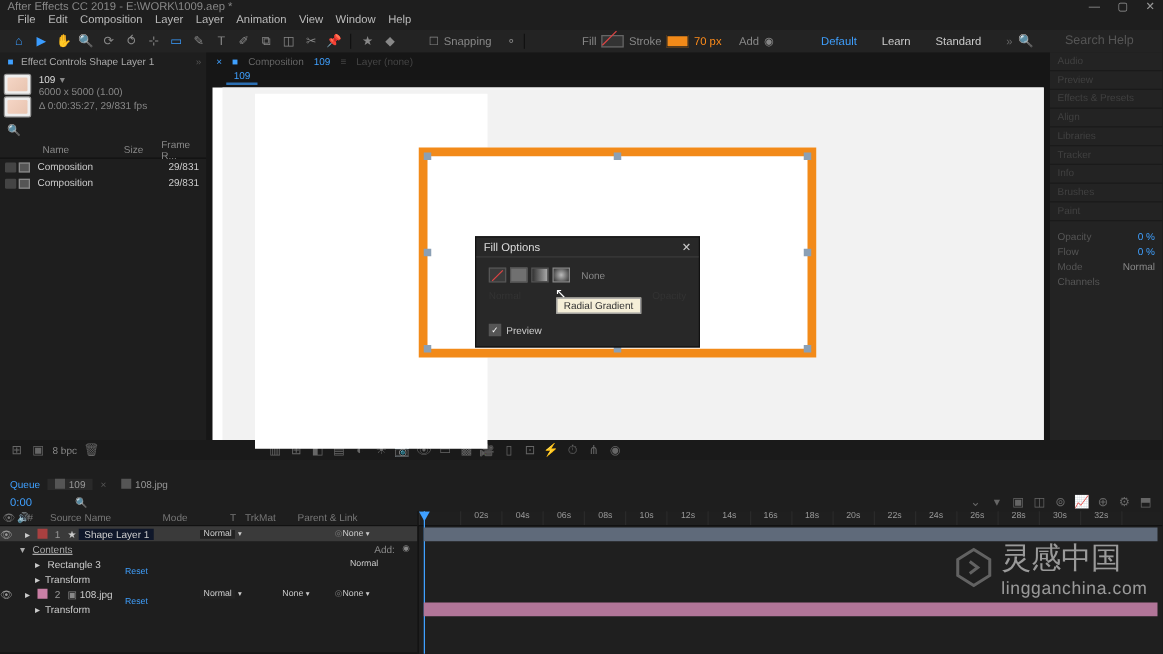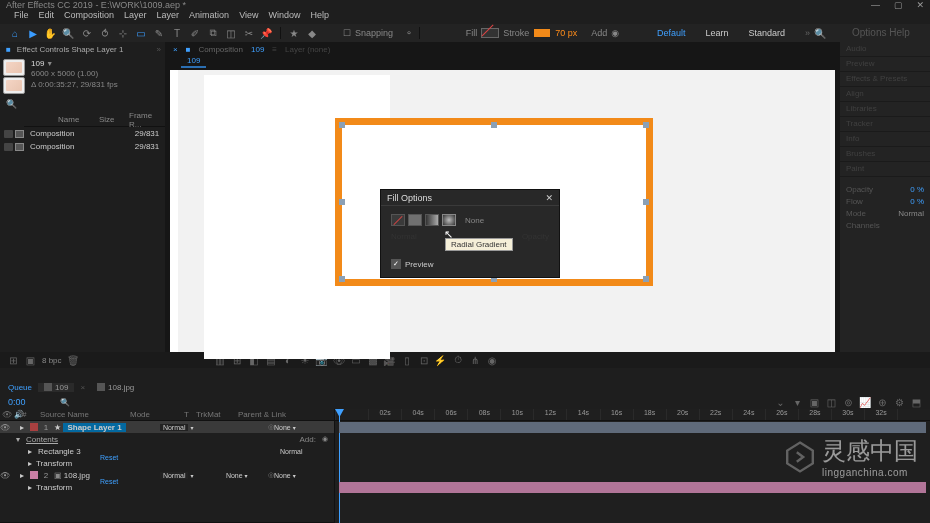--- a/index.html
+++ b/index.html
@@ -34,21 +34,21 @@
 .panel-tabs .tab { padding: 0 6px; color: #aaa; }
 .proj-header { display: flex; padding: 3px; }
 .proj-header .thumbs { width: 22px; display: flex; flex-direction: column; gap: 1px; }
 .proj-header .thumb { width: 22px; height: 17px; background: #eee; border: 1px solid #999; border-radius: 2px; position: relative; overflow: hidden; }
 .proj-header .thumb::before { content: ''; position: absolute; inset: 2px; background: linear-gradient(135deg, #f5d5c5, #e8c4b0); border-radius: 1px; }
 .proj-header .meta { padding-left: 6px; font-size: 8px; color: #888; line-height: 1.3; }
 .proj-header .meta .name { color: #ddd; }
 .proj-header .meta .name::after { content: ' ▼'; font-size: 7px; color: #888; }
 
 .proj-list { margin-top: 2px; }
-.proj-list .cols { height: 14px; display: flex; font-size: 8px; color: #888; border-bottom: 1px solid #111; align-items: center; margin-left: 24px; }
+.proj-list .cols { height: 14px; display: flex; font-size: 8px; color: #888; border-bottom: 1px solid #111; align-items: center; }
 .proj-list .cols .sp { width: 30px; }
 .proj-list .cols .c-name { flex: 1; padding-left: 4px; }
 .proj-list .cols .c-size { width: 30px; }
 .proj-list .cols .c-fr { width: 36px; }
 .proj-list .row { height: 13px; display: flex; font-size: 8px; color: #ccc; align-items: center; padding-left: 4px; }
 .proj-list .row .icon { width: 22px; display: flex; gap: 2px; }
 .proj-list .row .icon .folder { width: 9px; height: 8px; background: #444; border-radius: 1px; }
 .proj-list .row .icon .comp { width: 9px; height: 8px; background: #555; border: 1px solid #888; }
 .proj-list .row .nm { flex: 1; padding-left: 4px; }
 .proj-list .row .sz { width: 30px; }
@@ -137,21 +137,21 @@
 
 .tl-row { height: 12px; display: flex; align-items: center; color: #ccc; }
 .tl-row.sel { background: #3a3a3a; }
 .tl-row .eye { width: 10px; text-align: center; color: #999; }
 .tl-row .lock { width: 10px; }
 .tl-row .num { width: 12px; text-align: center; color: #999; }
 .tl-row .sw { width: 8px; height: 8px; margin: 0 2px; }
 .tl-row .sw.red { background: #a84040; }
 .tl-row .sw.pink { background: #c97fa5; }
 .tl-row .name { flex: 1; padding-left: 2px; }
-.tl-row .name .box { display: inline-block; background: #0369a1; padding: 0 4px; font-weight: bold; }
+.tl-row .name .box { display: inline-block; background: #0f172a; padding: 0 4px; }
 .tl-row .mode { width: 54px; display: flex; align-items: center; gap: 2px; }
 .tl-row .mode .dd { background: #222; padding: 0 3px; font-size: 7px; }
 .tl-row .trk { width: 42px; font-size: 7px; }
 .tl-row .par { width: 60px; font-size: 7px; }
 .tl-row.sub { padding-left: 16px; color: #aaa; }
 .tl-row.sub .name { flex: 1; text-decoration: underline; }
 .tl-row.sub .add { color: #888; padding-right: 6px; }
 .tl-row.sub2 { padding-left: 28px; }
 .tl-row.sub2 .mode { font-size: 7px; }
 .tl-row.link { color: #3fa0ff; padding-left: 40px; font-size: 7px; }
@@ -164,21 +164,21 @@
 .tl-ruler .tick { flex: 1; text-align: center; border-left: 1px solid #2a2a2a; }
 .tl-playhead { position: absolute; left: 4px; top: 0; width: 1px; height: 100%; background: #3fa0ff; }
 .tl-playhead::before { content: ''; position: absolute; top: 0; left: -4px; width: 9px; height: 8px; background: #3fa0ff; clip-path: polygon(0 0, 100% 0, 50% 100%); }
 .tl-bar { position: absolute; height: 11px; background: #7888a0; left: 4px; right: 4px; }
 .tl-bar.r1 { top: 13px; background: #5f6a7a; }
 .tl-bar.r2 { top: 73px; background: #b17598; }
 .tl-scroll { position: absolute; bottom: 2px; left: 10px; height: 6px; width: 140px; background: #3a3a3a; border-radius: 3px; }
 
 .watermark { position: absolute; right: 12px; bottom: 45px; font-size: 24px; color: rgba(255,255,255,0.55); font-weight: 300; display: flex; align-items: center; gap: 6px; pointer-events: none; }
 .watermark .logo { width: 32px; height: 32px; opacity: 0.55; }
-.watermark .sub { font-size: 10px; display: block; letter-spacing: 0.5px; }
+.watermark .sub { font-size: 14px; display: block; letter-spacing: 0.5px; }
 </style>
 </head>
 <body>
 
 <div class="titlebar">
   <span>After Effects CC 2019 - E:\WORK\1009.aep *</span>
   <div class="wincontrols">
     <span>—</span>
     <span>▢</span>
     <span>✕</span>
@@ -229,21 +229,21 @@
   <span class="label sel">70 px</span>
   <span class="label" style="margin-left:10px;">Add</span>
   <span class="label">◉</span>
   <div class="workspace-tabs">
     <span class="default">Default</span>
     <span>Learn</span>
     <span>Standard</span>
     <span style="color:#666;">»</span>
   </div>
   <span class="tool" style="color:#555;">🔍</span>
-  <span class="search">Options Help</span>
+  <span class="search">Search Help</span>
 </div>
 
 <div class="main">
   <div class="left-col">
     <div class="panel-tabs">
       <span style="color:#3fa0ff;">■</span>
       <span class="tab">Effect Controls Shape Layer 1</span>
       <span style="margin-left:auto;padding-right:4px;color:#555;cursor:default;">»</span>
     </div>
     <div class="proj-header">

